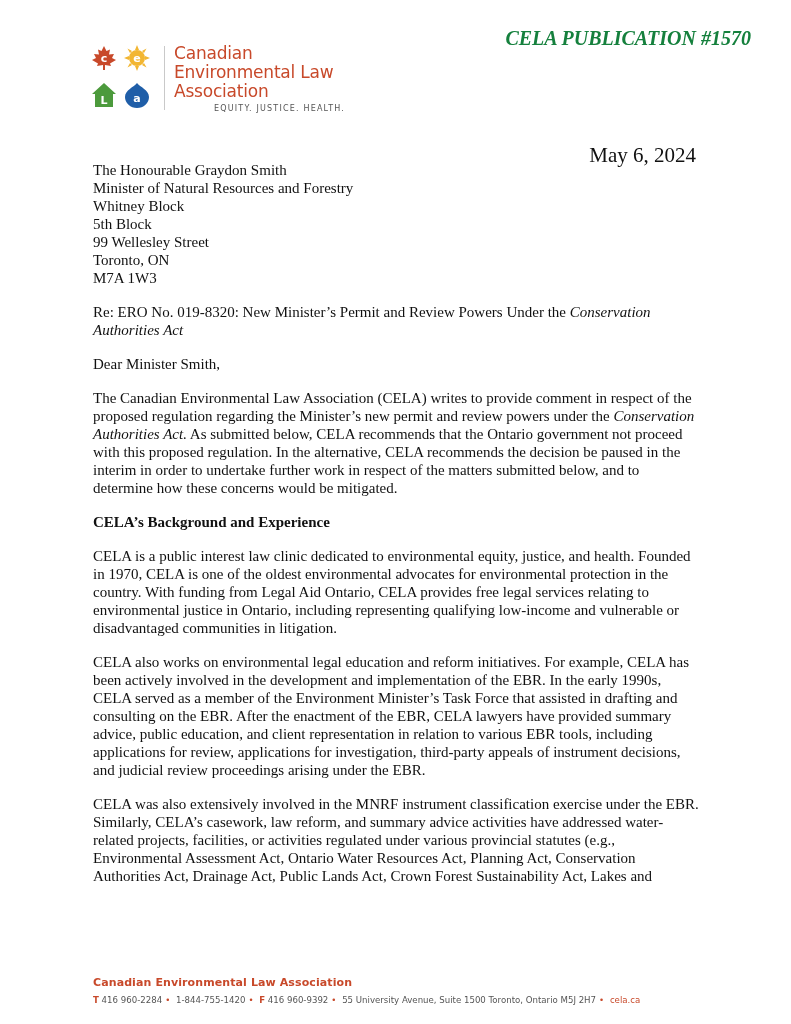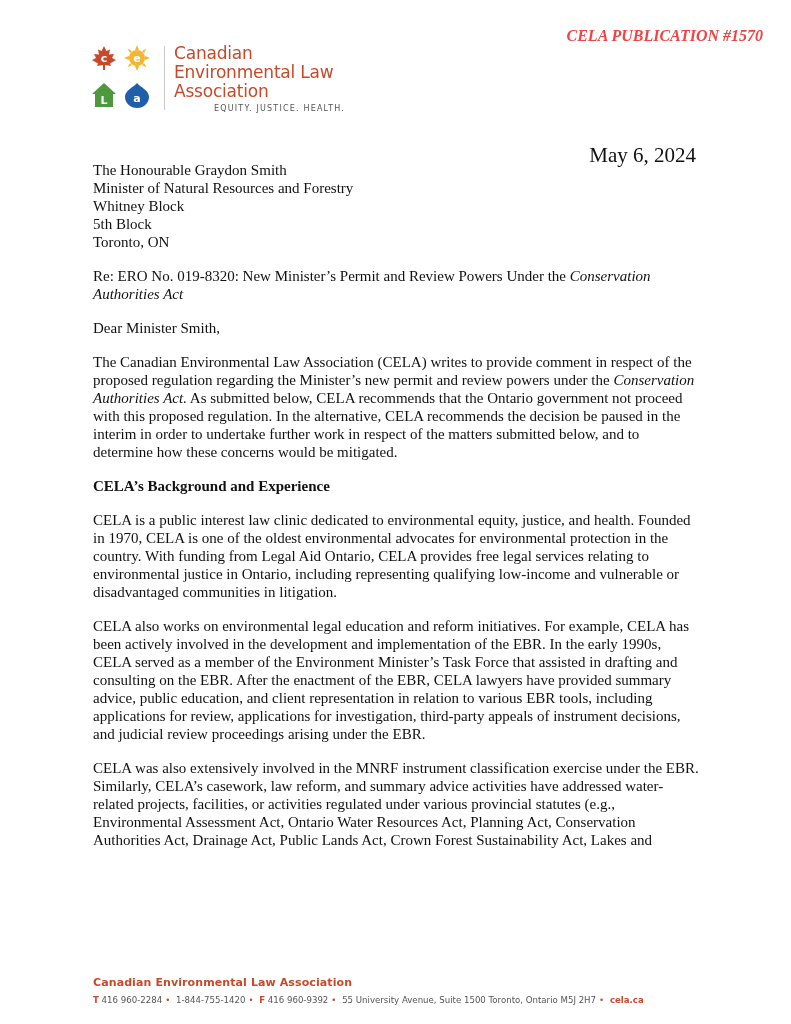--- a/index.html
+++ b/index.html
@@ -1,22 +1,22 @@
 <!DOCTYPE html>
 <html><head>
   <meta charset="utf-8">
   <style>
     * { margin: 0; padding: 0; box-sizing: border-box; }
     html, body { width: 791px; height: 1024px; background: #ffffff; overflow: hidden; }
     body { position: relative; font-family: "Liberation Serif", "DejaVu Serif", serif; color: #111111; }
 
     .pub-number {
-      position: absolute; top: 27px; right: 28px;
+      position: absolute; top: 27px; right: 40px;
       font-family: "Liberation Serif", serif; font-weight: bold; font-style: italic;
-      font-size: 16px; color: #ef4444;
+      font-size: 20px; color: #15803d;
     }
 
     .logo { position: absolute; left: 91px; top: 42px; width: 260px; height: 76px; }
     .logo-icons { position: absolute; left: 0; top: 0; width: 64px; height: 72px; }
     .logo-icon { position: absolute; width: 26px; height: 26px; }
     .logo-divider { position: absolute; left: 73px; top: 4px; width: 1px; height: 64px; background: #c9c9c9; }
     .logo-text { position: absolute; left: 83px; top: 2px; font-family: "DejaVu Sans", sans-serif; color: #c8492a; }
     .logo-line { font-size: 17px; line-height: 19px; font-weight: 500; letter-spacing: -0.2px; }
     .logo-tag { font-size: 8px; letter-spacing: 1.2px; color: #555; margin-top: 3px; font-family: "DejaVu Sans", sans-serif; margin-left: 40px; }
 
@@ -29,21 +29,21 @@
     .salutation { margin-top: 16px; }
     p.para { margin-top: 16px; text-align: left; }
     p.para em { font-style: italic; }
     .section-heading { margin-top: 16px; font-weight: bold; }
 
     .footer { position: absolute; left: 93px; top: 976px; font-family: "DejaVu Sans", sans-serif; }
     .footer-org { color: #c8492a; font-size: 11px; font-weight: bold; letter-spacing: 0.1px; }
     .footer-contact { margin-top: 6px; font-size: 8.6px; color: #555; white-space: nowrap; }
     .footer-contact .lbl { color: #c8492a; font-weight: bold; }
     .footer-contact .bullet { color: #c8492a; margin: 0 3px; }
-    .footer-contact .web { color: #c8492a; font-weight: bold; }
+    .footer-contact .web { color: #c8492a; font-weight: normal; }
   </style>
 </head>
 <body>
 
 <div class="pub-number">CELA PUBLICATION #1570</div>
 
 <div class="logo">
   <div class="logo-icons">
 
     <svg class="logo-icon" style="left:0;top:3px;" viewBox="0 0 26 26">
@@ -86,21 +86,23 @@
 </div>
 
 <div class="date">May 6, 2024</div>
 
 <div class="content">
   <div class="address">
     <div>The Honourable Graydon Smith</div>
     <div>Minister of Natural Resources and Forestry</div>
     <div>Whitney Block</div>
     <div>5th Block</div>
+    <div>99 Wellesley Street</div>
     <div>Toronto, ON</div>
+    <div>M7A 1W3</div>
   </div>
 
   <div class="re"><span>Re: ERO No. 019-8320: New Minister’s Permit and Review Powers Under the </span><em>Conservation Authorities Act</em></div>
 
   <div class="salutation">Dear Minister Smith,</div>
 
   <p class="para"><span>The Canadian Environmental Law Association (CELA) writes to provide comment in respect of the proposed regulation regarding the Minister’s new permit and review powers under the </span><em>Conservation Authorities Act.</em><span> As submitted below, CELA recommends that the Ontario government not proceed with this proposed regulation.  In the alternative, CELA recommends the decision be paused in the interim in order to undertake further work in respect of the matters submitted below, and to determine how these concerns would be mitigated.</span></p>
 
   <div class="section-heading">CELA’s Background and Experience</div>
 

